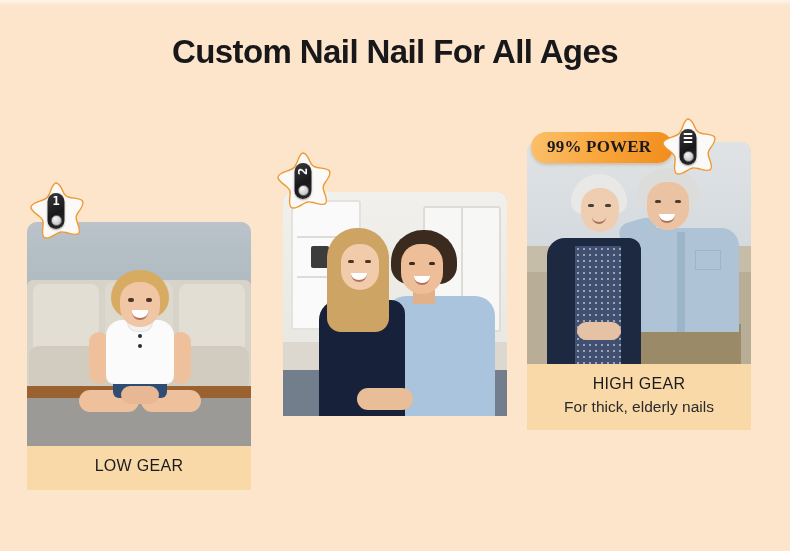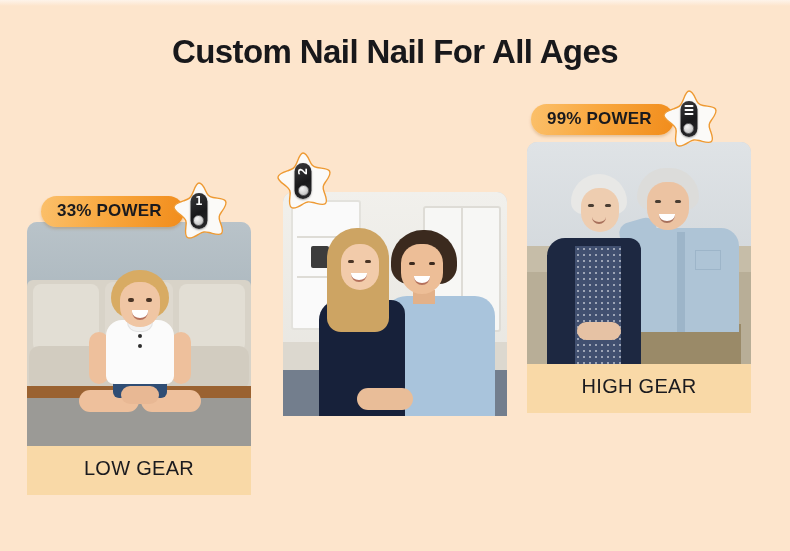--- a/index.html
+++ b/index.html
@@ -54,42 +54,42 @@
   .card-3 .photo { height: 222px; }
 
   .caption {
     width: 224px;
     background: #F9D9A7;
     padding: 10px 0 14px 0;
     box-sizing: border-box;
     text-align: center;
   }
   .gear-name {
-    font-size: 20px;
+    font-size: 16px;
     color: #1B1B1F;
     letter-spacing: 0.3px;
     line-height: 1.25;
   }
   .gear-desc {
     font-size: 15.5px;
     color: #2A2A2E;
     margin-top: 3px;
     line-height: 1.25;
   }
 
   
   .badge {
     position: absolute;
     display: flex;
     align-items: center;
     z-index: 5;
   }
   .badge-1 { left: 41px;  top: 180px; }
   .badge-2 { left: 288px; top: 150px; }
-  .badge-3 { left: 531px; top: 88px; }
+  .badge-3 { left: 531px; top: 116px; font-family: Liberation Serif, serif; }
 
   .pill {
     height: 31px;
     padding: 0 22px 0 16px;
     display: flex;
     align-items: center;
     border-radius: 16px;
     background: linear-gradient(100deg, #FBC06B 0%, #F9A83F 45%, #F18C1B 100%);
     box-shadow: 0 2px 3px rgba(160,90,10,0.25);
     position: relative;
@@ -273,23 +273,20 @@
     <div class="ph b-eye-l"></div>
     <div class="ph b-eye-r"></div>
     <div class="ph b-smile"></div>
   </div>
   <div class="caption">
     <div class="gear-name">LOW GEAR</div>
   </div>
 </div>
 
 <div class="badge badge-1">
-  <div class="pill">
-    <span class="pill-label">33% POWER</span>
-  </div>
   <div class="star-wrap">
     <svg width="62" height="62" viewBox="0 0 62 62" aria-hidden="true">
       <path d="M31 3 C34 3 35.5 6 37.5 10.5 C39.5 15 40.5 16.5 45 17.5
                C49.5 18.5 55.5 18 57.5 21 C59.5 24 56 28.5 53.5 32
                C51 35.5 50.5 37 52 41.5 C53.5 46 56 51 53.5 53.5
                C51 56 45.5 53.5 41 52.5 C36.5 51.5 35 51.5 31 54
                C27 56.5 22.5 59.5 19.5 57.5 C16.5 55.5 17.5 50 18 45.5
                C18.5 41 18 39.5 14.5 36.5 C11 33.5 5.5 30.5 6 27
                C6.5 23.5 12 22 16.5 20.5 C21 19 22.5 18 24.5 13.5
                C26.5 9 28 3 31 3 Z" fill="#FBFAF8" stroke="#EE9A33" stroke-width="1.4"></path>
@@ -369,20 +366,21 @@
     <div class="ph g-eye-r"></div>
     <div class="ph g-smile"></div>
     <div class="ph gm-hair"></div>
     <div class="ph gm-face"></div>
     <div class="ph gm-eye-l"></div>
     <div class="ph gm-eye-r"></div>
     <div class="ph gm-smile"></div>
   </div>
   <div class="caption">
     <div class="gear-name">HIGH GEAR</div>
+    <div class="gear-desc">For thick, elderly nails</div>
   </div>
 </div>
 
 <div class="badge badge-3">
   <div class="pill">
     <span class="pill-label">99% POWER</span>
   </div>
   <div class="star-wrap">
     <svg width="62" height="62" viewBox="0 0 62 62" aria-hidden="true">
       <path d="M31 3 C34 3 35.5 6 37.5 10.5 C39.5 15 40.5 16.5 45 17.5

